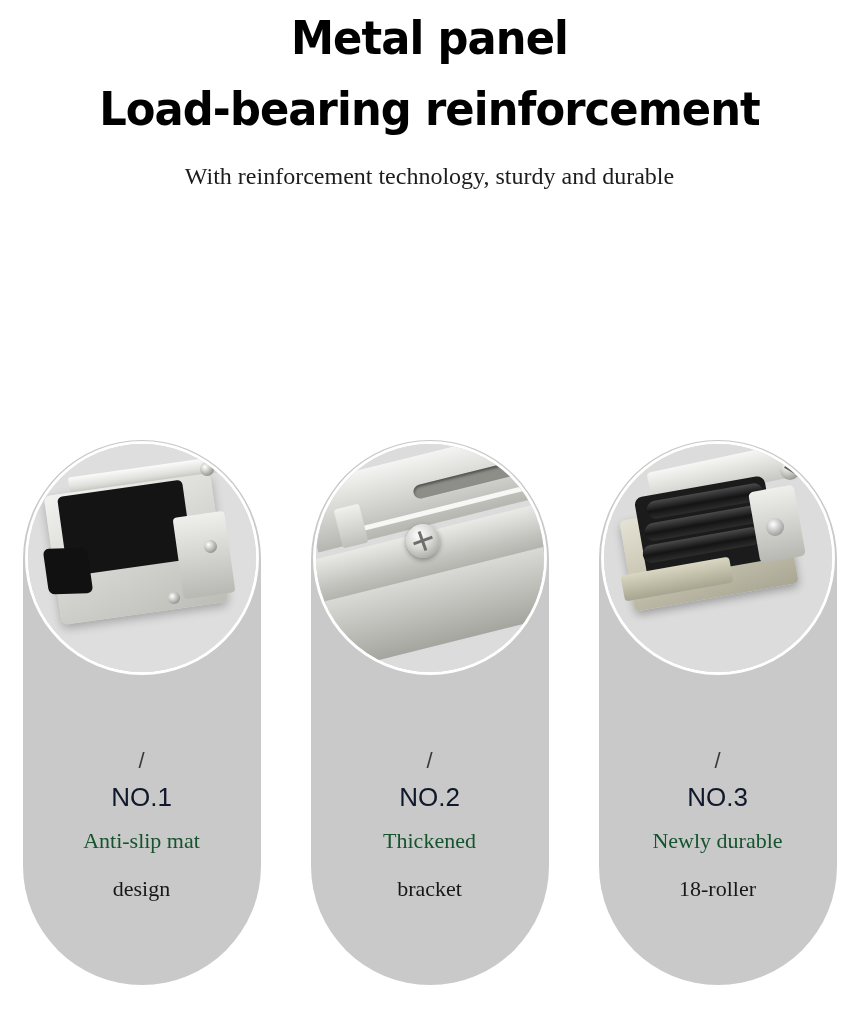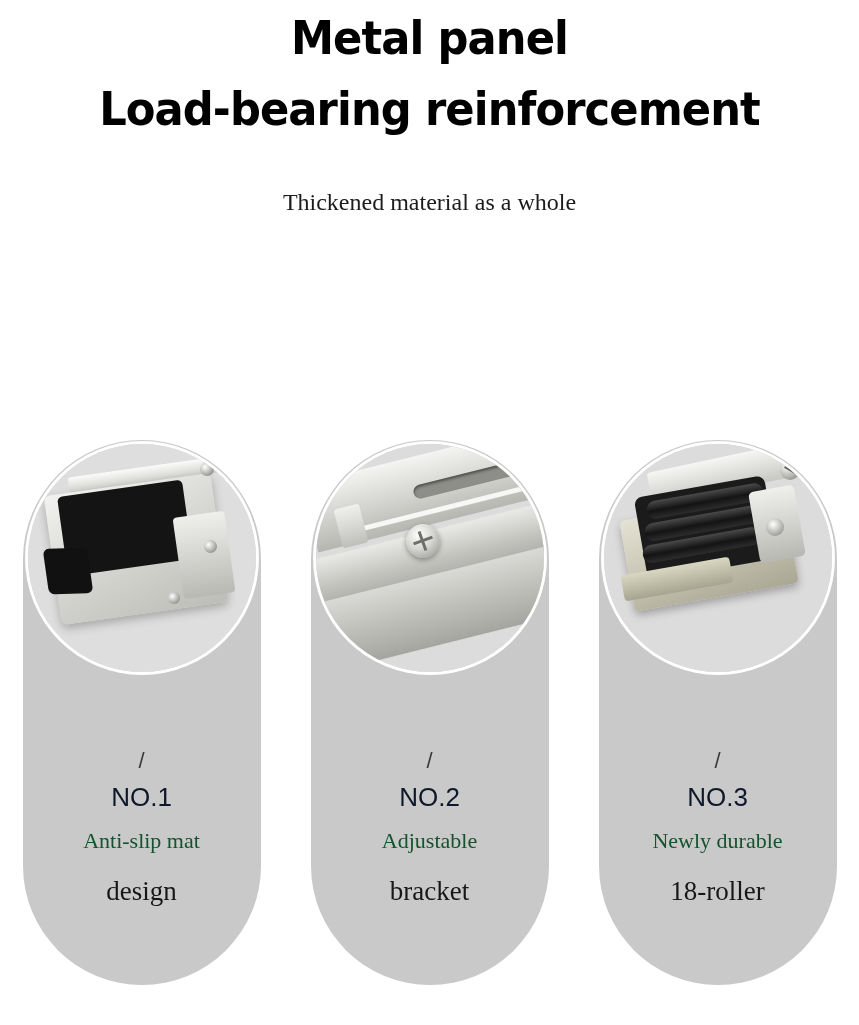--- a/index.html
+++ b/index.html
@@ -103,21 +103,21 @@
   .desc-1 {
     margin-top: 20px;
     font-family: "Liberation Serif", serif;
     font-size: 22px;
     color: #14532d;
     line-height: 1;
   }
   .desc-2 {
     margin-top: 26px;
     font-family: "Liberation Serif", serif;
-    font-size: 27px;
+    font-size: 22px;
     color: #171717;
     line-height: 1;
   }
 
   
   .ph1-bg { position:absolute; inset:0; background:#dedede; }
   .ph1-bracket {
     position: absolute;
     left: 24px; top: 40px;
     width: 168px; height: 130px;
@@ -314,21 +314,21 @@
     transform: rotate(-10deg);
     border-radius: 4px;
   }
 </style>
 </head>
 <body>
 
 <div class="headline-block">
   <div class="headline-1">Metal panel</div>
   <div class="headline-2">Load-bearing reinforcement</div>
-  <div class="subline subline-1">Thickened material as a whole</div>
+  <div class="subline subline-2">With reinforcement technology, sturdy and durable</div>
 </div>
 
 <div class="cards">
 
   <div class="card">
     <div class="photo">
       <div class="ph1-bg"></div>
       <div class="ph1-top-rail"></div>
       <div class="ph1-bracket"></div>
       <div class="ph1-pad"></div>
@@ -350,21 +350,21 @@
       <div class="ph2-rail-a"></div>
       <div class="ph2-slot"></div>
       <div class="ph2-edge"></div>
       <div class="ph2-rail-b"></div>
       <div class="ph2-rail-c"></div>
       <div class="ph2-tab"></div>
       <div class="ph2-knob"></div>
     </div>
     <div class="slash">/</div>
     <div class="no-label">NO.2</div>
-    <div class="desc-1">Adjustable</div>
+    <div class="desc-1">Thickened</div>
     <div class="desc-2">bracket</div>
   </div>
 
   <div class="card">
     <div class="photo">
       <div class="ph3-bg"></div>
       <div class="ph3-bar"></div>
       <div class="ph3-plate"></div>
       <div class="ph3-rollerbox"></div>
       <div class="ph3-roller ph3-r1"></div>

